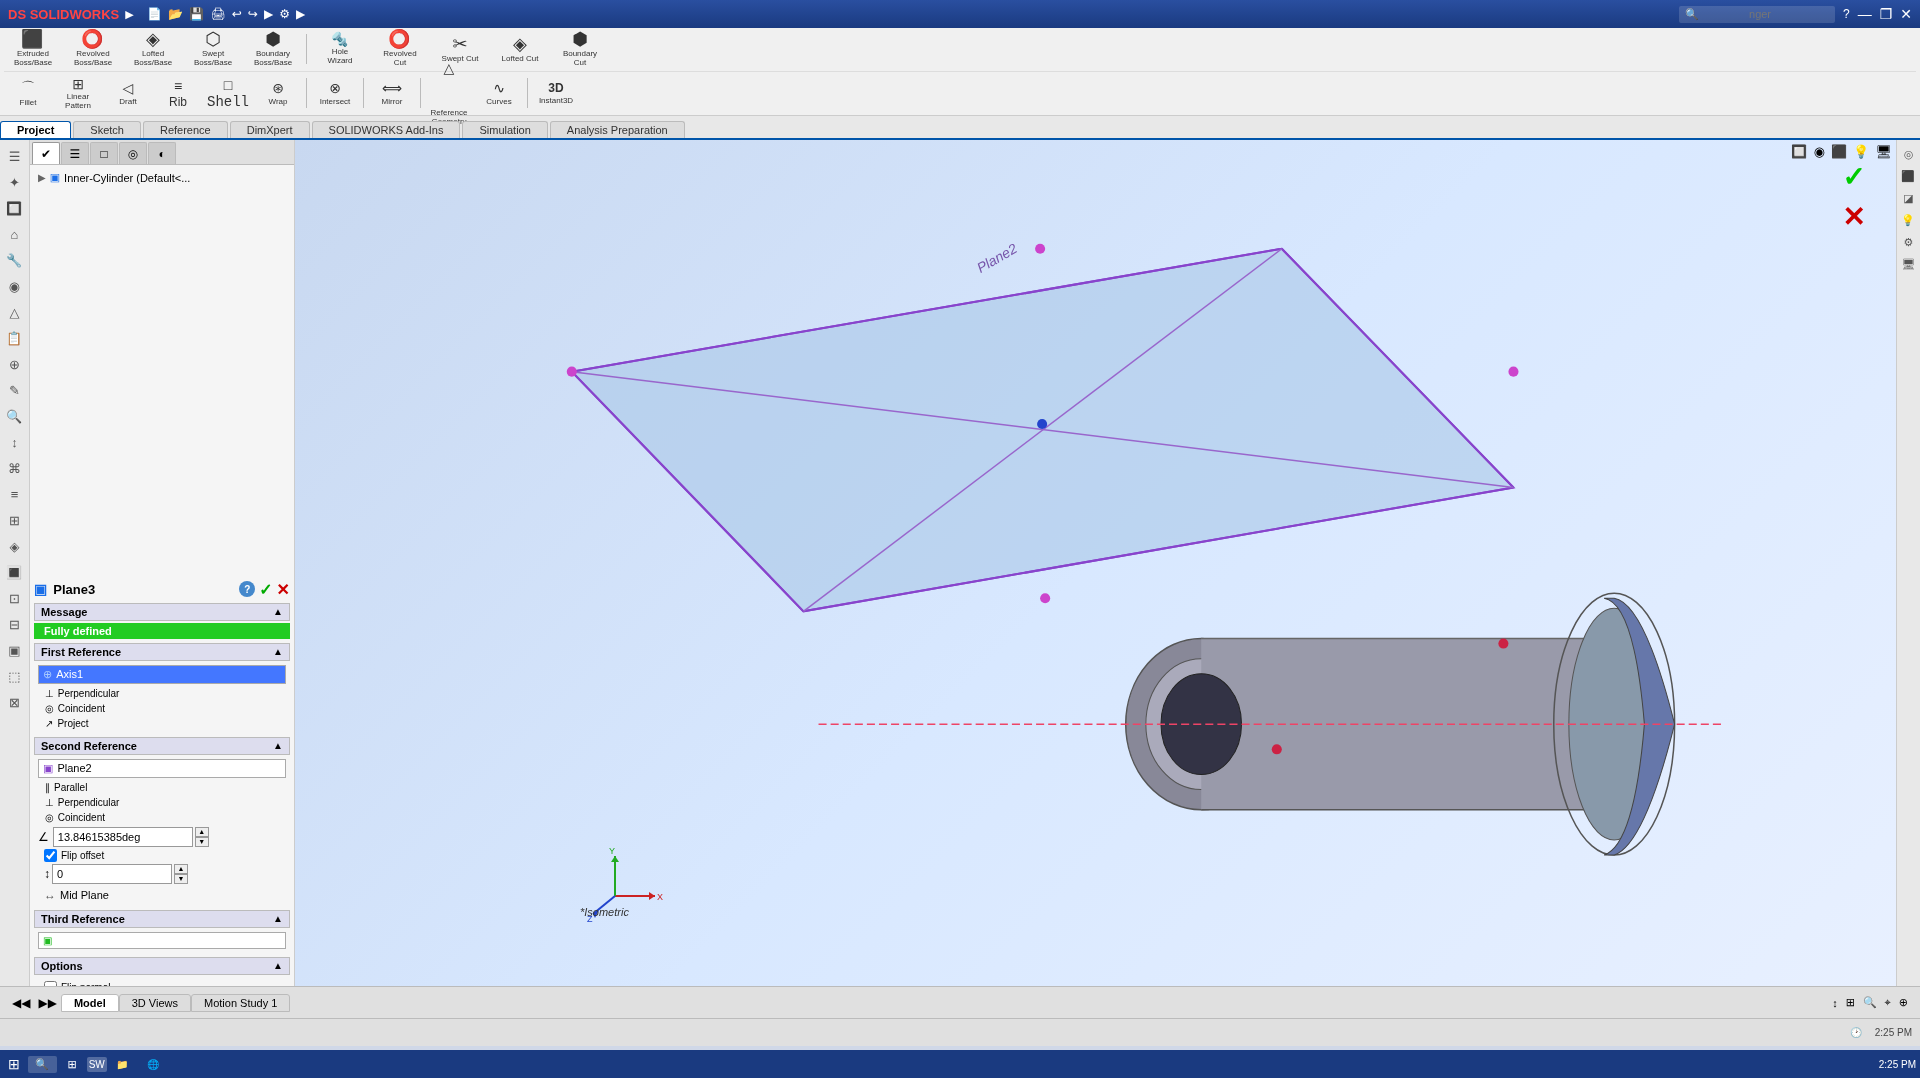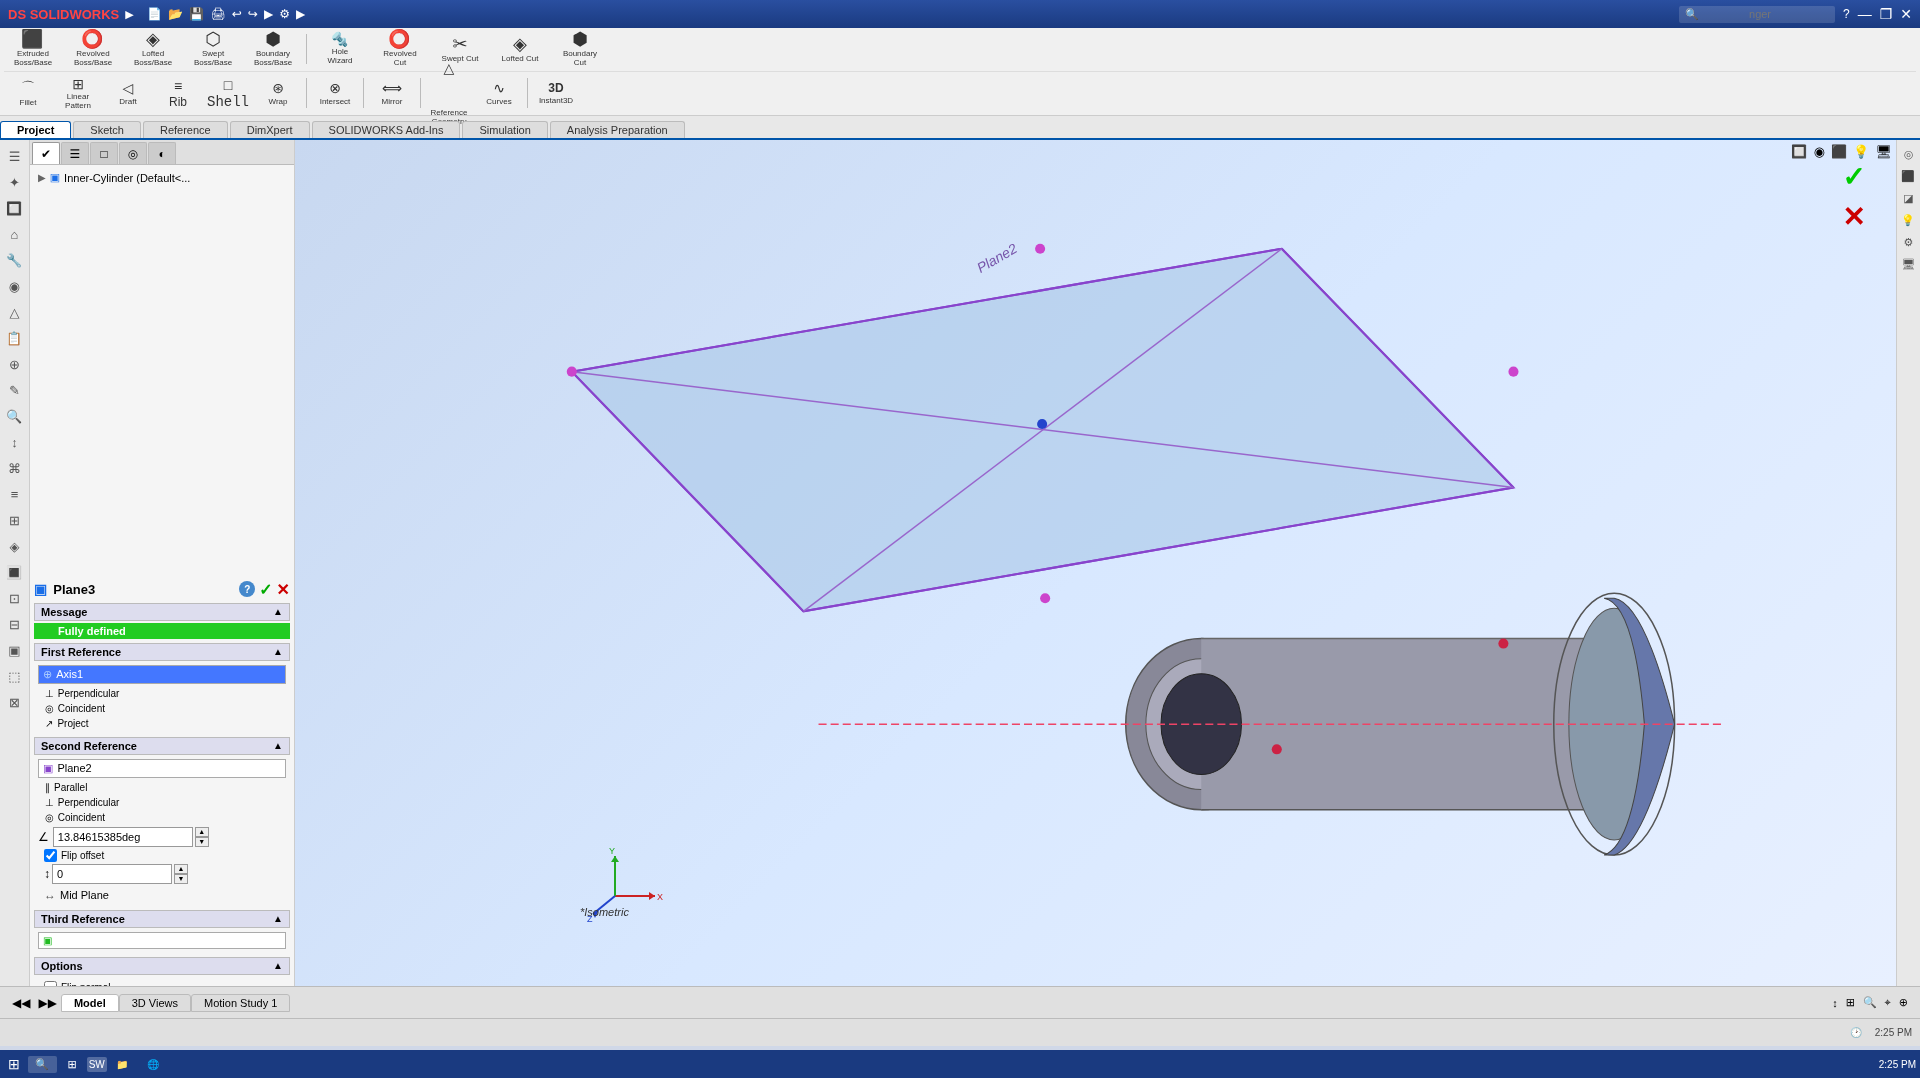--- a/index.html
+++ b/index.html
@@ -228,21 +228,21 @@
     .mid-plane {
       display: flex; align-items: center; gap: 4px;
       padding: 2px 6px; font-size: 11px;
     }
     .mid-icon { color: #555; font-size: 12px; }
 
     .message-box {
       margin-bottom: 4px;
     }
     .msg-content {
-      background: #22cc22; color: white; padding: 2px 24px;
+      background: #22cc22; color: white; padding: 2px 10px;
       font-size: 11px; font-weight: bold;
     }
 
     
     #viewport {
       flex: 1;
       background: linear-gradient(135deg, #c8d8f0 0%, #d8e8ff 50%, #e8f0ff 100%);
       position: relative;
       overflow: hidden;
     }

